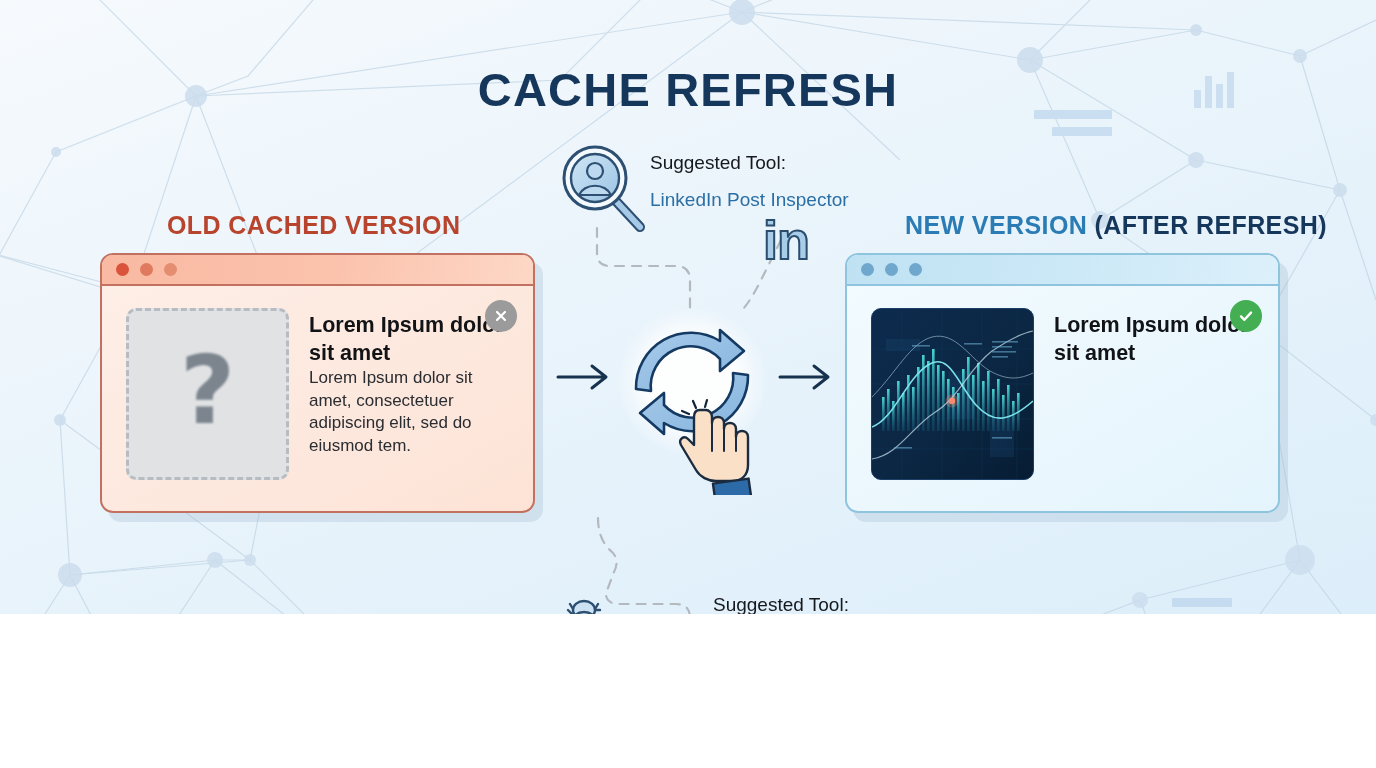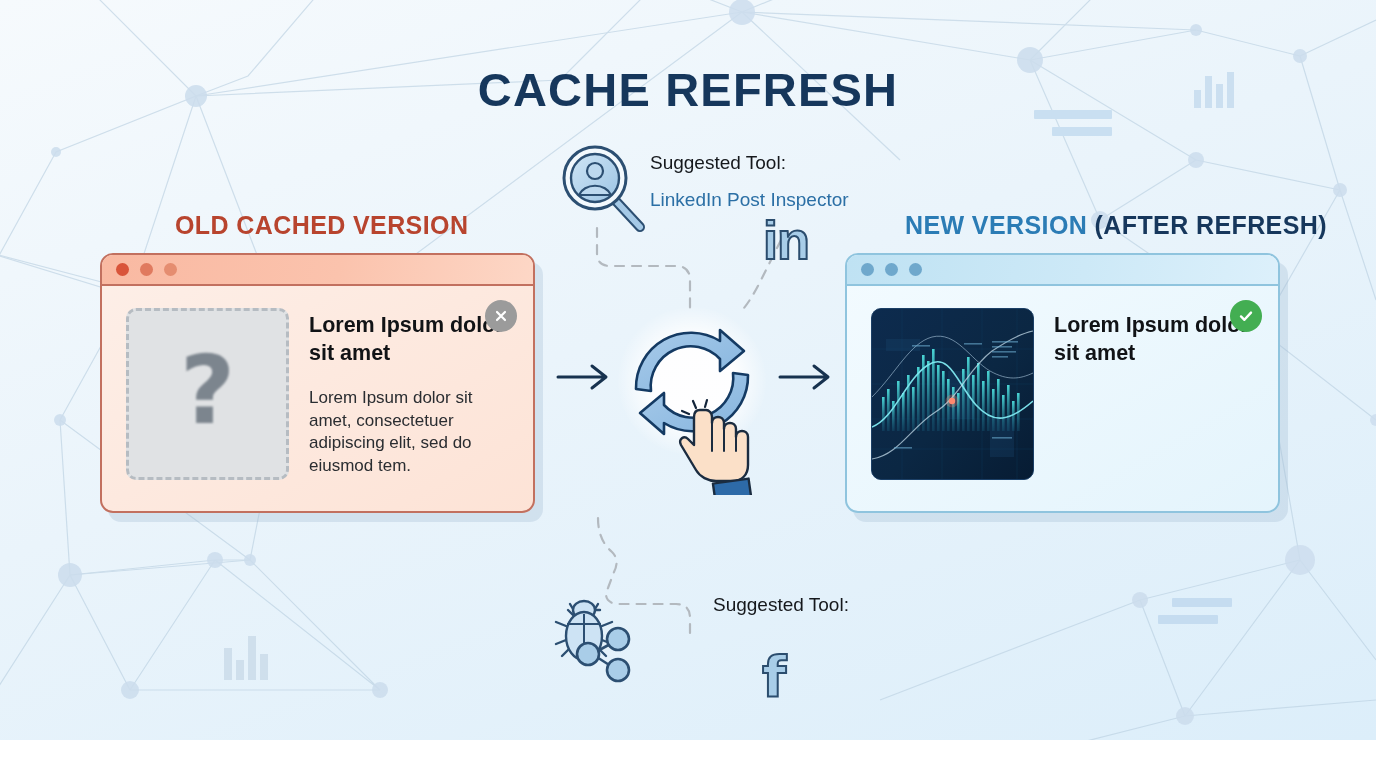--- a/index.html
+++ b/index.html
@@ -7,21 +7,21 @@
   html, body {
     width: 1376px;
     height: 768px;
     overflow: hidden;
     font-family: "Liberation Sans", sans-serif;
   }
 
   #stage {
     position: relative;
     width: 1376px;
-    height: 740px;
+    height: 614px;
     background: linear-gradient(160deg, #f6fafd 0%, #eaf4fb 45%, #dceefa 100%);
     overflow: hidden;
   }
 
   
   #bg-network {
     position: absolute;
     inset: 0;
     width: 1376px;
     height: 768px;
@@ -42,21 +42,21 @@
   }
 
   
   .panel-title {
     position: absolute;
     font-size: 25px;
     font-weight: bold;
     letter-spacing: .4px;
     white-space: nowrap;
   }
-  #old-panel-title { top: 211px; left: 175px; color: #b8442e; }
+  #old-panel-title { top: 211px; left: 167px; color: #b8442e; }
   #new-panel-title { top: 211px; left: 905px; color: #16375c; }
   #new-panel-title .accent { color: #2b7cb5; }
 
   .browser {
     position: absolute;
     width: 435px;
     height: 260px;
     border-radius: 13px;
     overflow: hidden;
     border: 2px solid;
@@ -130,21 +130,21 @@
     background: #0c2746;
     border: 1px solid #1b3f66;
   }
 
   .panel-text { padding-top: 4px; }
   .panel-head {
     font-size: 21.5px; font-weight: bold; color: #111316;
     line-height: 1.28; max-width: 210px;
   }
   .panel-body-text {
-    margin-top: 20px;
+    margin-top: 0;
     font-size: 17px; color: #2a2d31; line-height: 1.33;
     max-width: 212px;
   }
 
   .badge {
     position: absolute;
     width: 32px; height: 32px;
     border-radius: 50%;
     display: flex; align-items: center; justify-content: center;
     top: 14px; right: 16px;

